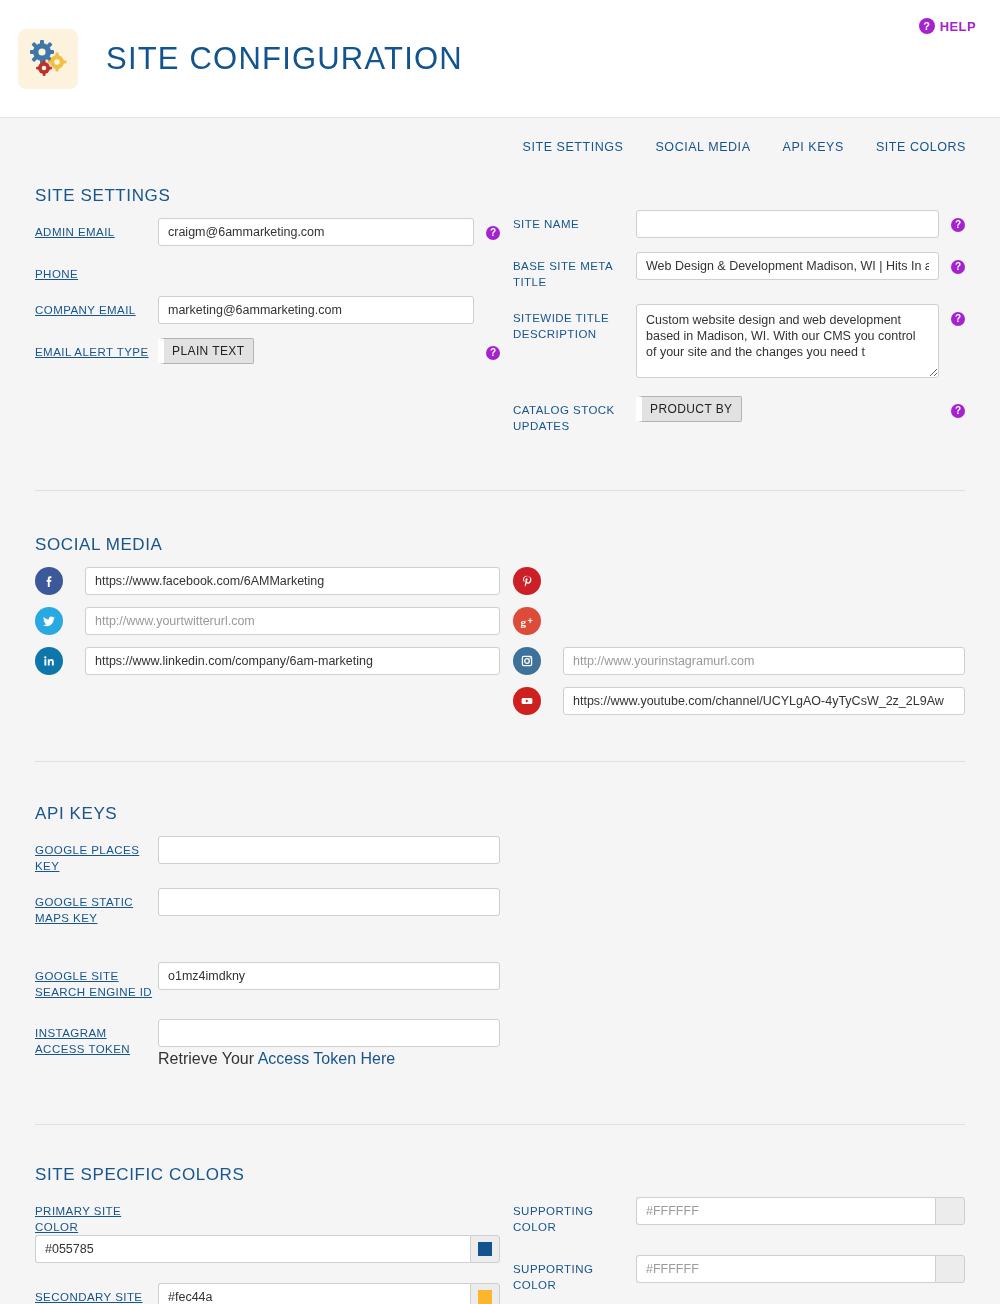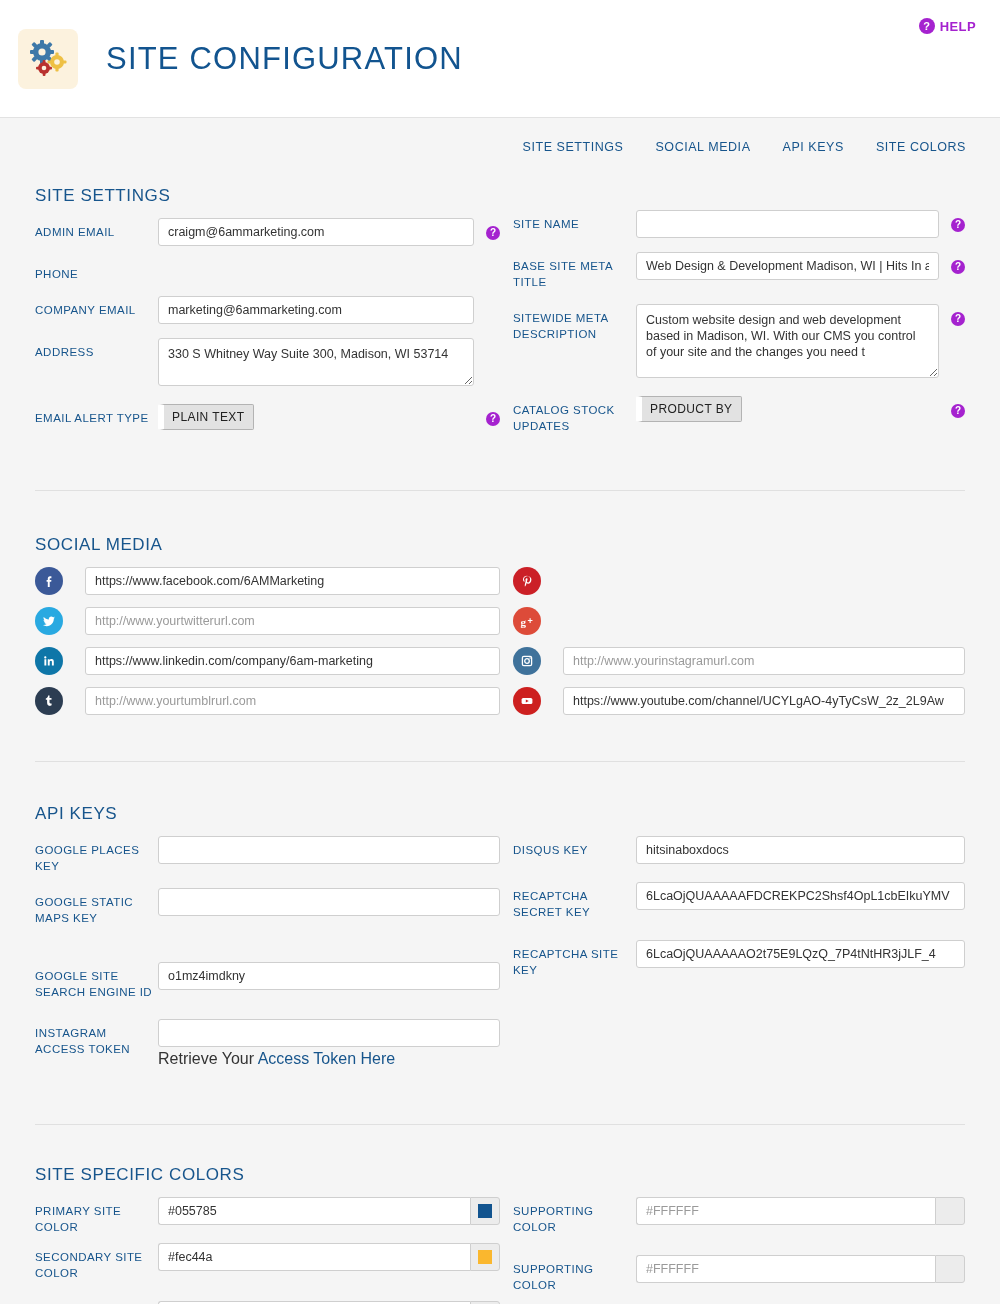--- a/index.html
+++ b/index.html
@@ -112,21 +112,21 @@
     margin-bottom: 14px;
   }
   .field .label {
     color: #17558c;
     font-size: 11.5px;
     letter-spacing: .45px;
     line-height: 16px;
     padding-top: 6px;
     flex: none;
   }
-  .lbl-w-left  { width: 123px; }
+  .lbl-w-left  { width: 123px; text-decoration: underline; }
   .lbl-w-right { width: 123px; }
   .inputwrap { flex: 1; position: relative; }
 
   input[type="text"], textarea {
     width: 100%;
     border: 1px solid #cfcfcf;
     border-radius: 3px;
     background: #fff;
     font-family: "Liberation Sans", sans-serif;
     font-size: 12.5px;
@@ -298,27 +298,20 @@
         </div>
 
         <div class="field">
           <div class="label lbl-w-left">COMPANY EMAIL</div>
           <div class="inputwrap">
             <input type="text" value="marketing@6ammarketing.com" style="">
           </div>
           <span class="help-dot" style="visibility:hidden">?</span>
         </div>
 
-        <div class="field">
-          <div class="label lbl-w-left">ADDRESS</div>
-          <div class="inputwrap">
-            <textarea style="">330 S Whitney Way Suite 300, Madison, WI 53714</textarea>
-          </div>
-          <span class="help-dot" style="visibility:hidden">?</span>
-        </div>
 
         <div class="field">
           <div class="label lbl-w-left">EMAIL ALERT TYPE</div>
           <div class="inputwrap">
             <select class="w-sm">
               <option>PLAIN TEXT</option>
             </select>
           </div>
           <span class="help-dot">?</span>
         </div>
@@ -335,21 +328,21 @@
 
         <div class="field">
           <div class="label lbl-w-right">BASE SITE META TITLE</div>
           <div class="inputwrap">
             <input type="text" value="Web Design &amp; Development Madison, WI | Hits In a" style="">
           </div>
           <span class="help-dot">?</span>
         </div>
 
         <div class="field">
-          <div class="label lbl-w-right">SITEWIDE META DESCRIPTION</div>
+          <div class="label lbl-w-right">SITEWIDE TITLE DESCRIPTION</div>
           <div class="inputwrap">
             <textarea class="tall" style="">Custom website design and web development based in Madison, WI. With our CMS you control of your site and the changes you need t</textarea>
           </div>
           <span class="help-dot">?</span>
         </div>
 
         <div class="field">
           <div class="label lbl-w-right">CATALOG STOCK UPDATES</div>
           <div class="inputwrap">
             <select class="w-md">
@@ -384,28 +377,20 @@
           </span>
           <input type="text" placeholder="http://www.yourtwitterurl.com" style="">
         </div>
         <div class="social-row">
           <span class="social-icon" style="background:#0e76a8">
             <svg width="16" height="16" viewBox="0 0 16 16">
                 <path fill="#fff" d="M5.3 12.5H3.4V6.3h1.9v6.2zM4.3 5.5c-.6 0-1.1-.5-1.1-1.1s.5-1.1 1.1-1.1 1.1.5 1.1 1.1-.5 1.1-1.1 1.1zM12.8 12.5h-1.9V9.4c0-.7 0-1.7-1-1.7s-1.2.8-1.2 1.6v3.2H6.8V6.3h1.8v.8h.1c.3-.5.9-1 1.8-1 1.9 0 2.3 1.3 2.3 2.9v3.5z"></path>
               </svg>
           </span>
           <input type="text" value="https://www.linkedin.com/company/6am-marketing" style="">
-        </div>
-        <div class="social-row">
-          <span class="social-icon" style="background:#2c3d52">
-            <svg width="16" height="16" viewBox="0 0 16 16">
-                <path fill="#fff" d="M9.4 13c-1.9 0-3.3-1-3.3-3.3V6.8H4.8V5.4c1.6-.4 2.2-1.7 2.3-2.9h1.4v2.6h2v1.7h-2v2.5c0 .8.4 1.1 1.1 1.1h1v1.9c-.3.1-.8.2-1.2.2z"></path>
-              </svg>
-          </span>
-          <input type="text" placeholder="http://www.yourtumblrurl.com" style="">
         </div>
       </div>
       <div class="col right">
         <div class="social-row">
           <span class="social-icon" style="background:#cb2027">
             <svg width="16" height="16" viewBox="0 0 16 16">
                 <path fill="#fff" d="M8.3 2.8C5.6 2.8 4 4.5 4 6.4c0 .9.5 2 1.3 2.3.1 0 .2 0 .2-.1l.1-.5c0-.1 0-.2-.1-.3-.3-.4-.5-.9-.5-1.5 0-1.6 1.2-3 3.2-3 1.7 0 2.9 1.1 2.9 2.6 0 2-.9 3.5-2.1 3.5-.6 0-1.1-.5-1-1.1.2-.8.6-1.6.6-2.2 0-.5-.3-.9-.9-.9-.7 0-1.2.7-1.2 1.6 0 .6.2 1 .2 1l-.8 3.4c-.2 1-.1 2.2 0 2.3 0 .1.1.1.2 0 .1-.1.8-1 1.1-2l.4-1.5c.2.4.8.8 1.5.8 2 0 3.3-1.8 3.3-4.2 0-1.8-1.5-3.4-3.8-3.4z"></path>
               </svg>
           </span>
         </div>
@@ -467,50 +452,30 @@
         <div class="field">
           <div class="label lbl-w-left">INSTAGRAM ACCESS TOKEN</div>
           <div class="inputwrap">
             <input type="text" value="" style="">
             <div class="helper-text">
               <span>Retrieve Your </span><a href="#">Access Token Here</a>
             </div>
           </div>
         </div>
       </div>
-      <div class="col right">
-        <div class="field" style="margin-bottom:18px;">
-          <div class="label lbl-w-right">DISQUS KEY</div>
-          <div class="inputwrap">
-            <input type="text" value="hitsinaboxdocs" style="">
-          </div>
-        </div>
-        <div class="field" style="margin-bottom:20px;">
-          <div class="label lbl-w-right">RECAPTCHA SECRET KEY</div>
-          <div class="inputwrap">
-            <input type="text" value="6LcaOjQUAAAAAFDCREKPC2Shsf4OpL1cbEIkuYMV" style="">
-          </div>
-        </div>
-        <div class="field">
-          <div class="label lbl-w-right">RECAPTCHA SITE KEY</div>
-          <div class="inputwrap">
-            <input type="text" value="6LcaOjQUAAAAAO2t75E9LQzQ_7P4tNtHR3jJLF_4" style="">
-          </div>
-        </div>
-      </div>
     </div>
   </div>
 
   <div class="divider" style="margin-top:42px;"></div>
 
   <div class="section" style="padding-top:40px;">
     <h2 class="section-title">SITE SPECIFIC COLORS</h2>
     <div class="cols">
       <div class="col">
-        <div class="field" style="margin-bottom:8px;">
+        <div class="field" style="margin-bottom:20px;flex-direction:column;">
           <div class="label lbl-w-left">PRIMARY SITE COLOR</div>
           <div class="inputwrap colorfield">
             <input type="text" value="#055785" style="">
             <span class="swatch-btn">
                 <span class="swatch" style="background:#12548f"></span>
               </span>
           </div>
         </div>
         <div class="field" style="margin-bottom:20px;">
           <div class="label lbl-w-left">SECONDARY SITE COLOR</div>

